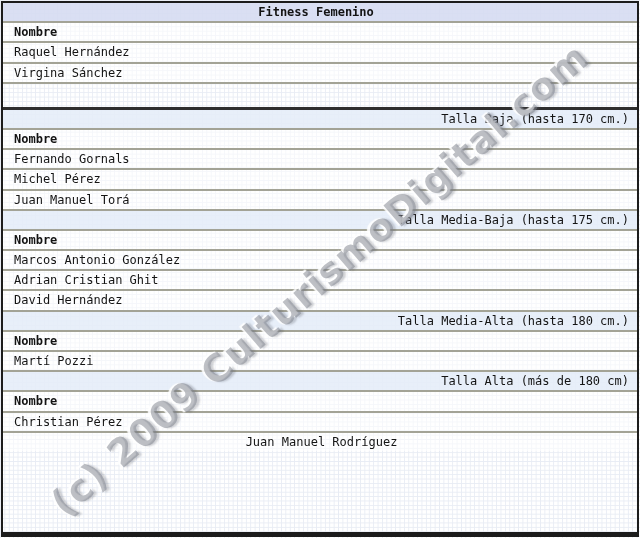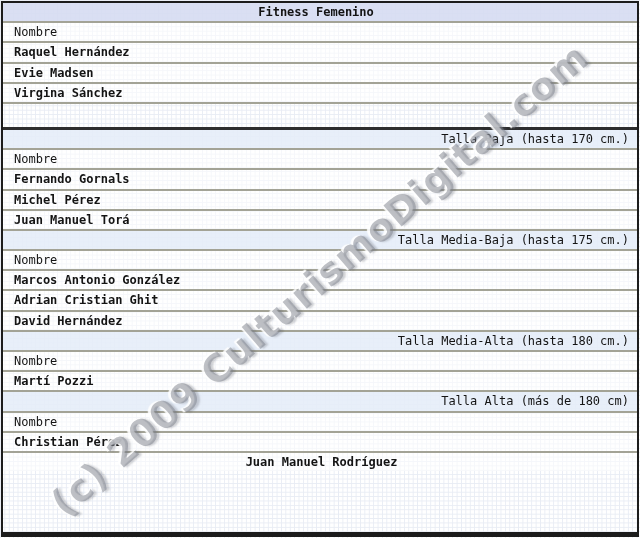--- a/index.html
+++ b/index.html
@@ -29,22 +29,22 @@
   }
   .row:last-child{border-bottom:none;text-align:center;}
   .row-category{
     background:rgba(214,219,242,0.90);
     font-weight:bold;text-align:center;padding-left:0;
   }
   .row-sizeclass{
     background:rgba(229,237,248,0.88);
     font-weight:normal;text-align:right;padding-left:0;
   }
-  .row-colhead{font-weight:normal;}
-  .row-name{font-weight:bold;}
+  .row-colhead{font-weight:bold;}
+  .row-name{font-weight:normal;}
   .row-spacer{
     height:23px;background:transparent;
     border-bottom:3px solid #2e2e2e;
   }
   .watermark{
     position:absolute;left:50%;top:52%;
     transform:translate(-50%,-50%) rotate(-41deg);
     font-family:"DejaVu Sans", sans-serif;
     font-weight:bold;font-size:38px;letter-spacing:1px;
     color:rgba(125,130,140,0.50);
@@ -52,21 +52,20 @@
     white-space:nowrap;pointer-events:none;z-index:5;
   }
 </style>
 </head>
 <body>
 
 <div class="roster">
     <div class="row row-category">Fitness Femenino</div>
     <div class="row row-colhead">Nombre</div>
     <div class="row row-name">Raquel Hernández</div>
-    <div class="row row-name">Evie Madsen</div>
     <div class="row row-name">Virgina Sánchez</div>
     <div class="row row-spacer"></div>
     <div class="row row-sizeclass">Talla Baja (hasta 170 cm.)</div>
     <div class="row row-colhead">Nombre</div>
     <div class="row row-name">Fernando Gornals</div>
     <div class="row row-name">Michel Pérez</div>
     <div class="row row-name">Juan Manuel Torá</div>
     <div class="row row-sizeclass">Talla Media-Baja (hasta 175 cm.)</div>
     <div class="row row-colhead">Nombre</div>
     <div class="row row-name">Marcos Antonio González</div>

